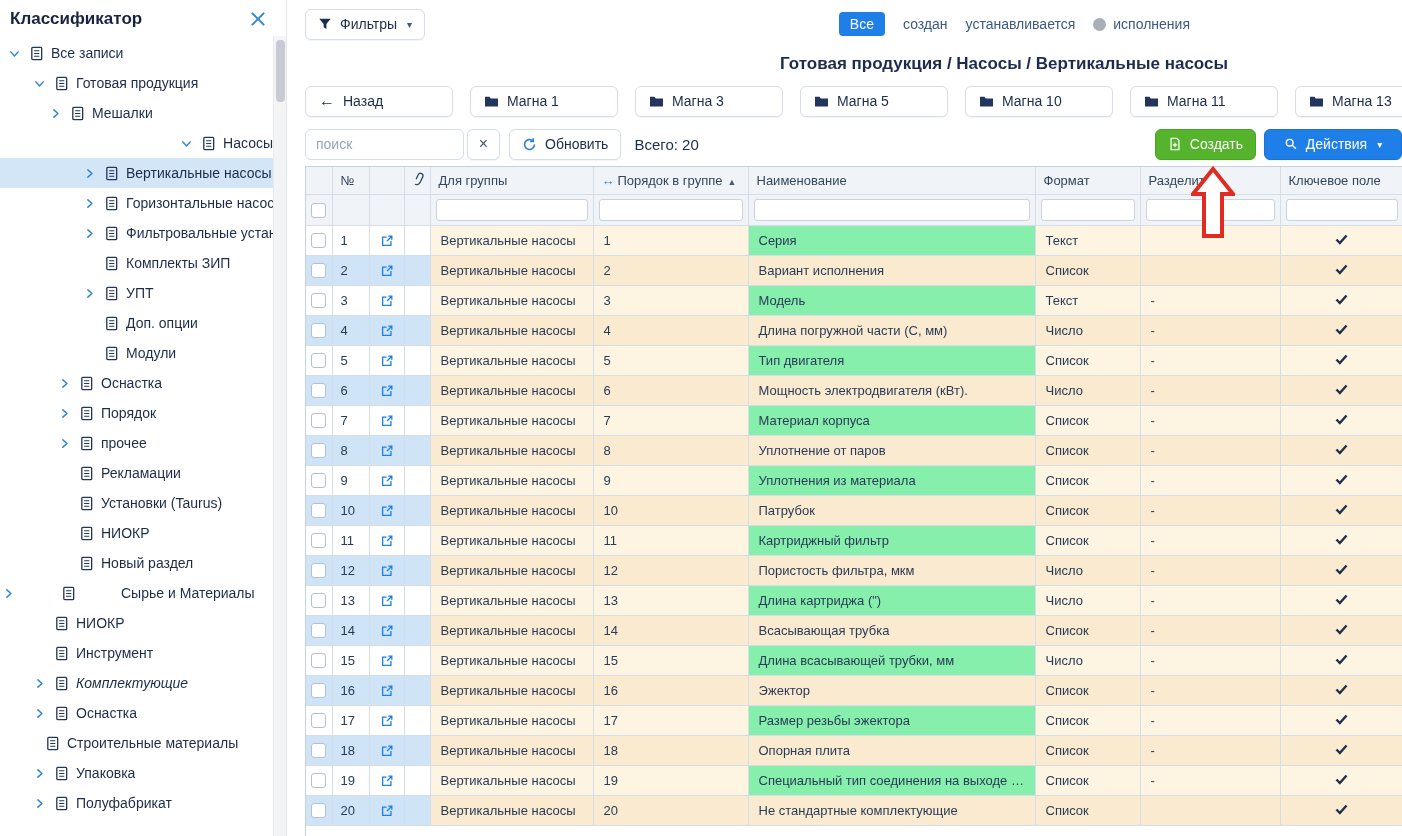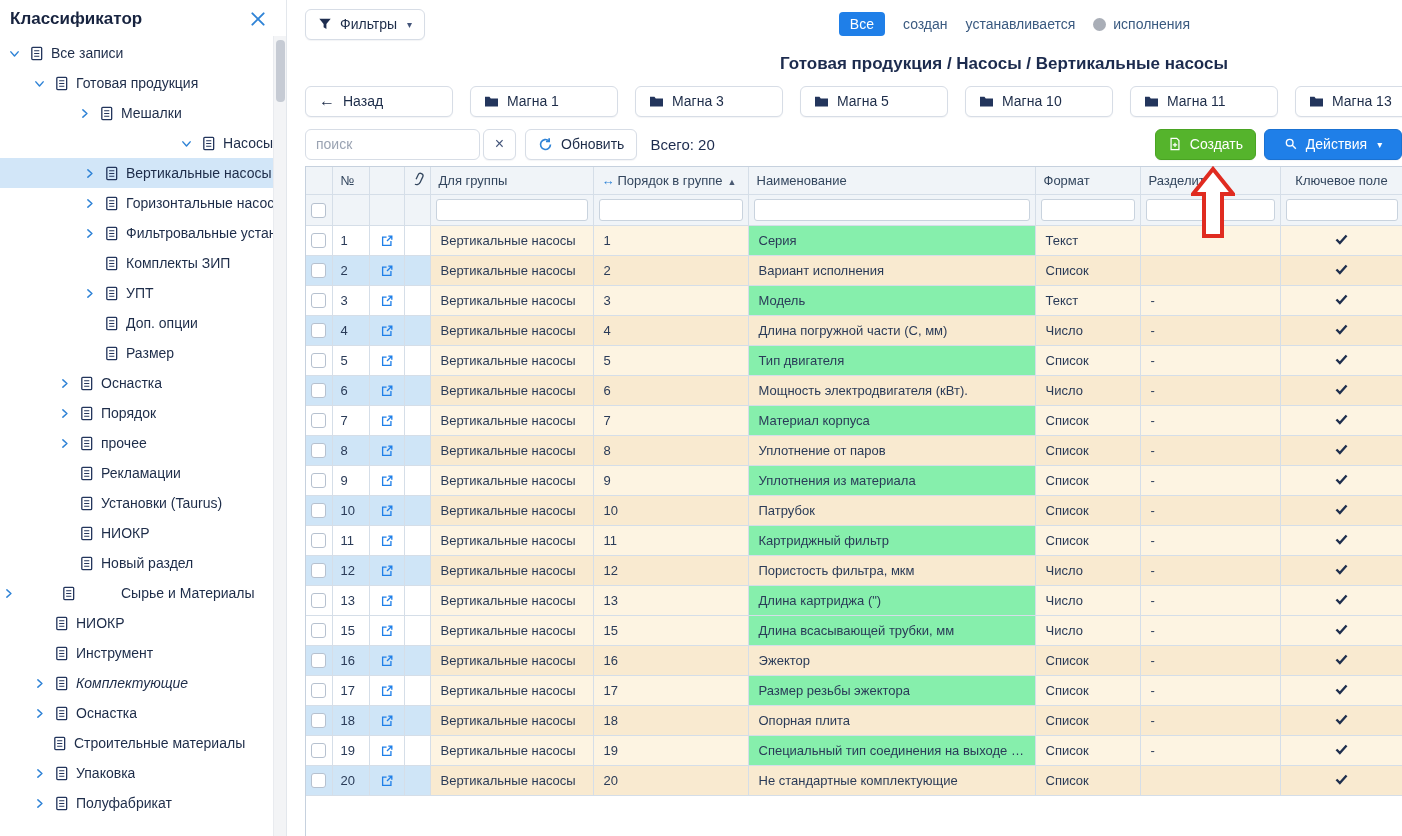--- a/index.html
+++ b/index.html
@@ -35,21 +35,21 @@
   .dot { width:13px; height:13px; border-radius:50%; background:#a9aeb7; display:inline-block; }
 
   .title-row { height:32px; display:flex; align-items:center; }
   .page-title { font-size:17px; font-weight:700; color:#1c2b4e; padding-left:493px; white-space:nowrap; }
 
   .nav-row { height:42px; display:flex; align-items:center; gap:17px; padding:0 0 0 18px; overflow:hidden; }
   .nav-btn { width:148px; flex:0 0 148px; justify-content:flex-start; padding:0 13px; }
   .back-arrow { font-size:16px; line-height:1; color:#1d2c49; }
 
   .search-row { height:44px; display:flex; align-items:center; padding:0 0 0 18px; }
-  .search-input { width:175px; height:31px; border:1px solid #d7dde6; border-radius:6px; padding:0 10px; font-size:14px; font-family:inherit; color:#22334f; outline:none; }
+  .search-input { width:159px; height:31px; border:1px solid #d7dde6; border-radius:6px; padding:0 10px; font-size:14px; font-family:inherit; color:#22334f; outline:none; }
   .search-input::placeholder { color:#9aa3b2; }
   .clear-btn { width:33px; justify-content:center; padding:0; margin-left:3px; color:#44557a; font-size:16px; }
   .refresh-btn { margin-left:9px; }
   .total { margin-left:13px; font-size:15px; color:#1c2b4e; }
   .right-actions { margin-left:auto; display:flex; gap:8px; }
   .create-btn { background:#55b42c; border-color:#4aa423; color:#fff; }
   .actions-btn { background:#1f7fe8; border-color:#1b72d2; color:#fff; width:138px; justify-content:center; }
   .actions-btn .chev-dn { color:#fff; }
 
   
@@ -116,21 +116,21 @@
             </svg>
           </span>
           <span class="ticon">
             <svg width="15" height="15" viewBox="0 0 16 16">
               <rect x="3" y="1.5" width="10.5" height="13" rx="1" fill="none" stroke="#23355c" stroke-width="1.4"></rect>
               <path d="M5.5 5h5.5M5.5 8h5.5M5.5 11h5.5" stroke="#23355c" stroke-width="1.1"></path>
             </svg>
           </span>
           <span class="tlabel">Готовая продукция</span>
         </div>
-        <div class="tree-item" style="padding-left: 76px; align-items: center;">
+        <div class="tree-item" style="padding-left: 47px; align-items: center;">
           <span class="chev">
             <svg width="13" height="13" viewBox="0 0 16 16">
               <path d="M6 3.5 11 8l-5 4.5" fill="none" stroke="#2f83d6" stroke-width="1.8" stroke-linecap="round" stroke-linejoin="round"></path>
             </svg>
           </span>
           <span class="ticon">
             <svg width="15" height="15" viewBox="0 0 16 16">
               <rect x="3" y="1.5" width="10.5" height="13" rx="1" fill="none" stroke="#23355c" stroke-width="1.4"></rect>
               <path d="M5.5 5h5.5M5.5 8h5.5M5.5 11h5.5" stroke="#23355c" stroke-width="1.1"></path>
             </svg>
@@ -228,21 +228,21 @@
           <span class="tlabel">Доп. опции</span>
         </div>
         <div class="tree-item" style="padding-left: 81px;">
           <span class="chev"></span>
           <span class="ticon">
             <svg width="15" height="15" viewBox="0 0 16 16">
               <rect x="3" y="1.5" width="10.5" height="13" rx="1" fill="none" stroke="#23355c" stroke-width="1.4"></rect>
               <path d="M5.5 5h5.5M5.5 8h5.5M5.5 11h5.5" stroke="#23355c" stroke-width="1.1"></path>
             </svg>
           </span>
-          <span class="tlabel">Размер</span>
+          <span class="tlabel">Модули</span>
         </div>
         <div class="tree-item" style="padding-left: 56px;">
           <span class="chev">
             <svg width="13" height="13" viewBox="0 0 16 16">
               <path d="M6 3.5 11 8l-5 4.5" fill="none" stroke="#2f83d6" stroke-width="1.8" stroke-linecap="round" stroke-linejoin="round"></path>
             </svg>
           </span>
           <span class="ticon">
             <svg width="15" height="15" viewBox="0 0 16 16">
               <rect x="3" y="1.5" width="10.5" height="13" rx="1" fill="none" stroke="#23355c" stroke-width="1.4"></rect>
@@ -374,21 +374,21 @@
             </svg>
           </span>
           <span class="ticon">
             <svg width="15" height="15" viewBox="0 0 16 16">
               <rect x="3" y="1.5" width="10.5" height="13" rx="1" fill="none" stroke="#23355c" stroke-width="1.4"></rect>
               <path d="M5.5 5h5.5M5.5 8h5.5M5.5 11h5.5" stroke="#23355c" stroke-width="1.1"></path>
             </svg>
           </span>
           <span class="tlabel">Оснастка</span>
         </div>
-        <div class="tree-item" style="padding-left: 29px;">
+        <div class="tree-item" style="padding-left: 22px;">
           <span class="chev"></span>
           <span class="ticon">
             <svg width="15" height="15" viewBox="0 0 16 16">
               <rect x="3" y="1.5" width="10.5" height="13" rx="1" fill="none" stroke="#23355c" stroke-width="1.4"></rect>
               <path d="M5.5 5h5.5M5.5 8h5.5M5.5 11h5.5" stroke="#23355c" stroke-width="1.1"></path>
             </svg>
           </span>
           <span class="tlabel">Строительные материалы</span>
         </div>
         <div class="tree-item" style="padding-left: 31px;">
@@ -575,21 +575,21 @@
                 <svg width="12" height="14" viewBox="0 0 12 14">
                     <path d="M3.5 8.5V3.5a2.5 2.5 0 0 1 5 0v6a4 4 0 0 1-4 4" fill="none" stroke="#33465e" stroke-width="1.3" transform="rotate(25 6 7)"></path>
                   </svg>
               </span>
             </th>
             <th class="c-group">Для группы</th>
             <th class="c-order"><span class="mv">↔</span><span>Порядок в группе</span><span class="sort">▲</span></th>
             <th class="c-name">Наименование</th>
             <th class="c-format">Формат</th>
             <th class="c-sep">Разделитель</th>
-            <th class="c-key" style="text-align:center">Ключевое поле</th>
+            <th class="c-key" style="text-align:left">Ключевое поле</th>
           </tr>
           <tr class="h-filters">
             <th class="c-sel"><input type="checkbox" style=""></th>
             <th class="c-num"></th>
             <th class="c-link"></th>
             <th class="c-clip"></th>
             <th class="c-group"><input class="colfilter" style=""></th>
             <th class="c-order"><input class="colfilter" style=""></th>
             <th class="c-name"><input class="colfilter" style=""></th>
             <th class="c-format"><input class="colfilter" style=""></th>
@@ -838,20 +838,39 @@
               <td class="c-clip"></td>
               <td class="c-group">Вертикальные насосы</td>
               <td class="c-order">13</td>
               <td class="c-name">Длина картриджа (")</td>
               <td class="c-format">Число</td>
               <td class="c-sep">-</td>
               <td class="c-key"><span><svg width="13" height="11" viewBox="0 0 14 12">
                     <path d="M1.5 6 5.2 9.8 12.5 1.6" fill="none" stroke="#1f2f4e" stroke-width="2.6"></path>
                   </svg></span></td>
             </tr>
+            <tr class="even">
+              <td class="c-sel"><input type="checkbox" style=""></td>
+              <td class="c-num">14</td>
+              <td class="c-link"><span class="linkic">
+                  <svg width="14" height="14" viewBox="0 0 16 16">
+                    <path d="M7.5 3.5H3v9.5h9.5V8" fill="none" stroke="#1f7fe8" stroke-width="1.5"></path>
+                    <path d="M9.5 2.5h4v4M13.2 2.8 8 8" fill="none" stroke="#1f7fe8" stroke-width="1.5"></path>
+                  </svg>
+                </span></td>
+              <td class="c-clip"></td>
+              <td class="c-group">Вертикальные насосы</td>
+              <td class="c-order">14</td>
+              <td class="c-name">Всасывающая трубка</td>
+              <td class="c-format">Список</td>
+              <td class="c-sep">-</td>
+              <td class="c-key"><span><svg width="13" height="11" viewBox="0 0 14 12">
+                    <path d="M1.5 6 5.2 9.8 12.5 1.6" fill="none" stroke="#1f2f4e" stroke-width="2.6"></path>
+                  </svg></span></td>
+            </tr>
             <tr class="odd">
               <td class="c-sel"><input type="checkbox" style=""></td>
               <td class="c-num">15</td>
               <td class="c-link"><span class="linkic">
                   <svg width="14" height="14" viewBox="0 0 16 16">
                     <path d="M7.5 3.5H3v9.5h9.5V8" fill="none" stroke="#1f7fe8" stroke-width="1.5"></path>
                     <path d="M9.5 2.5h4v4M13.2 2.8 8 8" fill="none" stroke="#1f7fe8" stroke-width="1.5"></path>
                   </svg>
                 </span></td>
               <td class="c-clip"></td>

